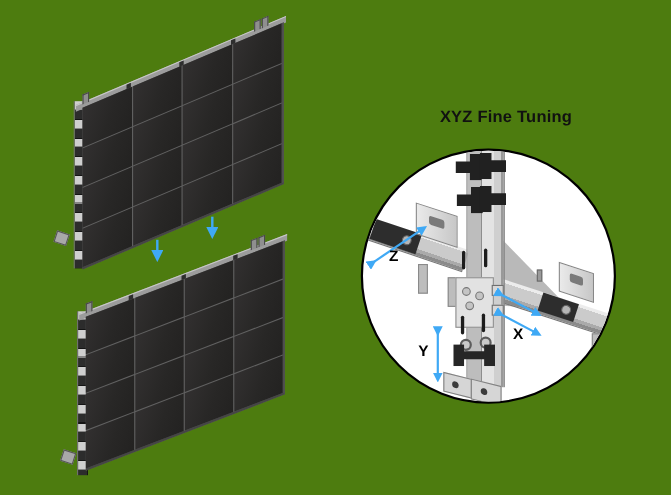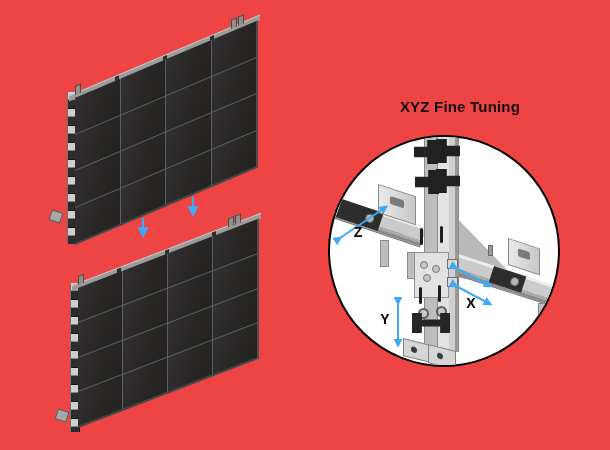--- a/index.html
+++ b/index.html
@@ -1,16 +1,16 @@
 <!DOCTYPE html>
 <html><head>
 <meta charset="utf-8">
 <style>
   html,body{margin:0;padding:0;background:#fff;}
-  #stage{position:relative;width:610px;height:450px;background:#ef4444;overflow:hidden;
+  #stage{position:relative;width:610px;height:450px;background:#4d7c0f;overflow:hidden;
          font-family:"Liberation Sans",sans-serif;}
 
   
   .asm{position:absolute;transform-origin:0 0;}
   .asm-upper{left:75px;top:98px;width:183px;height:147px;transform:skewY(-23deg);}
   .asm-lower{left:78px;top:288px;width:181px;height:140px;transform:skewY(-21deg);}
   .panel-grid{position:absolute;inset:0;display:grid;gap:1px;background:#606060;
               border-right:2px solid #4e4e4e;border-bottom:2px solid #454545;}
   .tile{background:linear-gradient(112deg,#323030 0%,#282726 55%,#232221 100%);}
   .top-face{position:absolute;left:-6px;top:-5px;right:-2px;height:5px;background:#9c9c9c;

